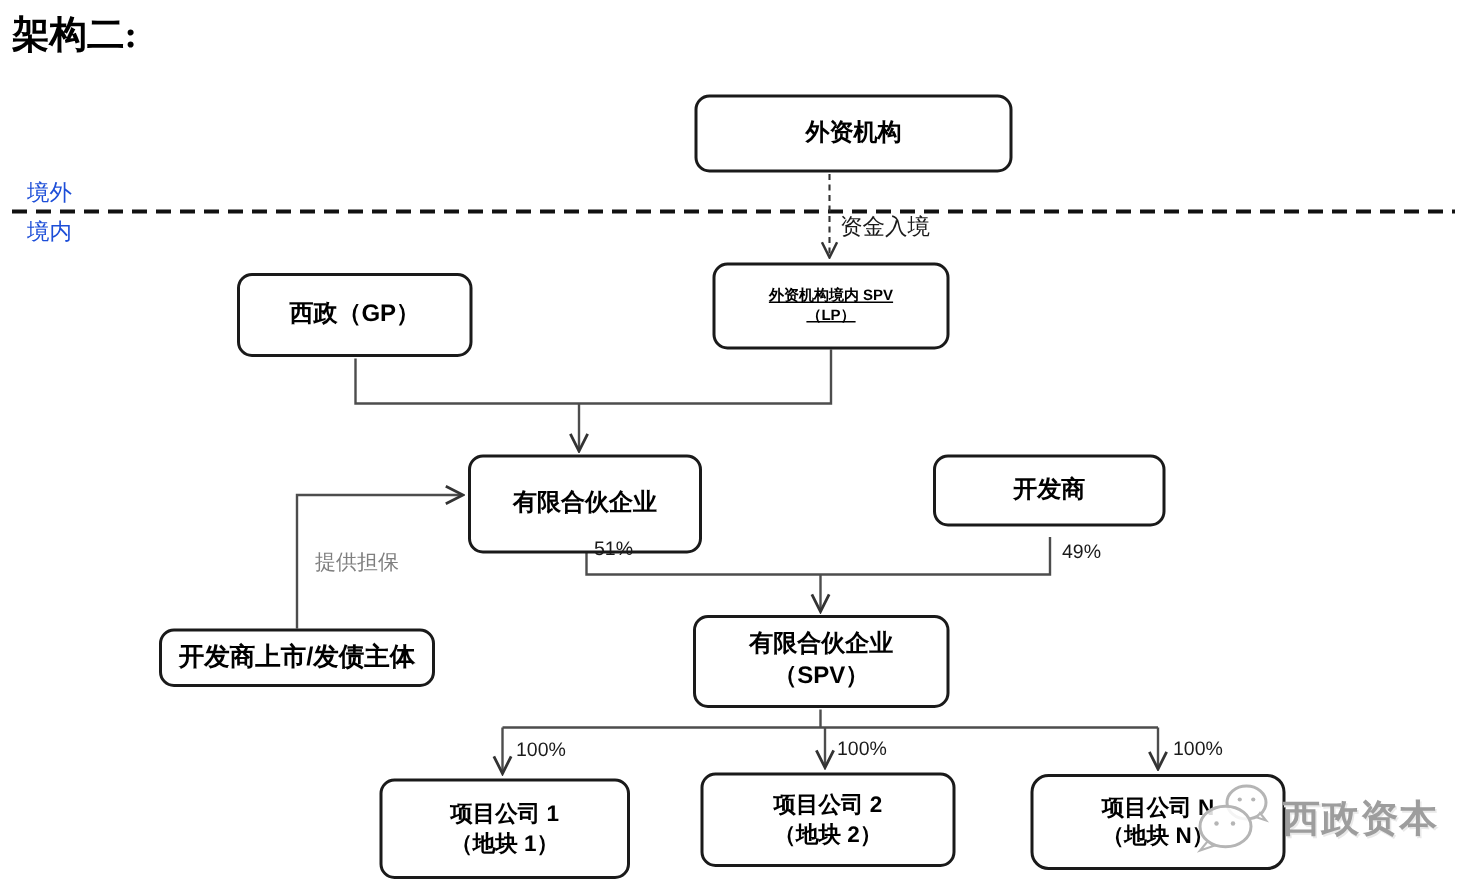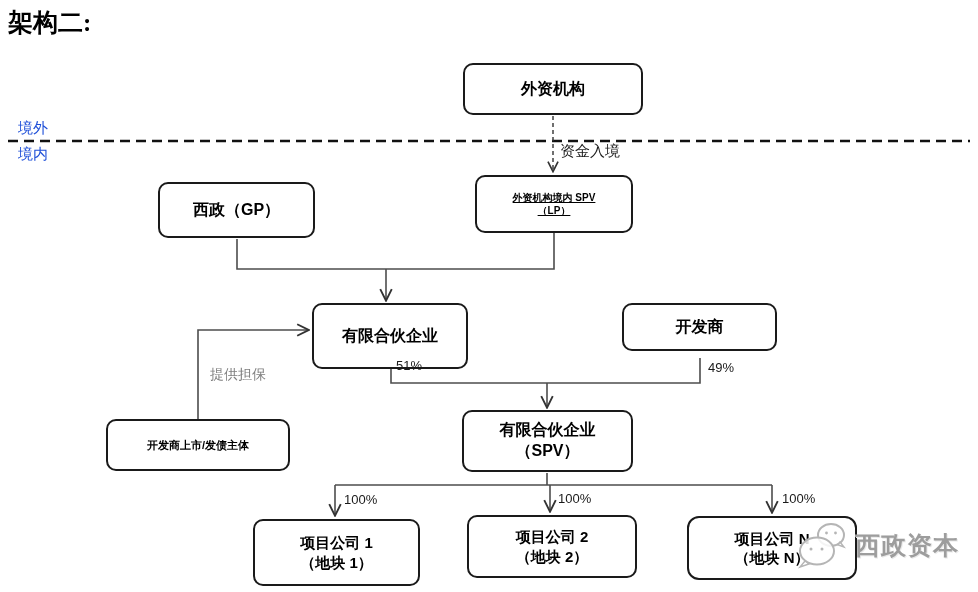--- a/index.html
+++ b/index.html
@@ -67,42 +67,42 @@
     <line x1="335" y1="485" x2="335" y2="515" stroke="#4d4d4d" stroke-width="1.6" marker-end="url(#arrow)"></line>
     <line x1="550" y1="485" x2="550" y2="511" stroke="#4d4d4d" stroke-width="1.6" marker-end="url(#arrow)"></line>
     <line x1="772" y1="485" x2="772" y2="512" stroke="#4d4d4d" stroke-width="1.6" marker-end="url(#arrow)"></line>
   </svg>
 
   <div class="page-title">架构二:</div>
 
   <div class="boundary-label" style="left:18px;top:119px;">境外</div>
   <div class="boundary-label" style="left:18px;top:145px;">境内</div>
 
-  <div class="box" style="left:463px;top:63px;width:180px;height:52px;">
+  <div class="box" style="left:463px;top:63px;width:212px;height:52px;">
     <span class="ln">外资机构</span>
   </div>
 
   <div class="box" style="left:158px;top:182px;width:157px;height:56px;">
     <span class="ln">西政（GP）</span>
   </div>
 
   <div class="box" style="left:475px;top:175px;width:158px;height:58px;font-size:10px;text-decoration:underline;">
     <span class="ln">外资机构境内 SPV</span>
     <span class="ln">（LP）</span>
   </div>
 
   <div class="box" style="left:312px;top:303px;width:156px;height:66px;">
     <span class="ln">有限合伙企业</span>
   </div>
 
   <div class="box" style="left:622px;top:303px;width:155px;height:48px;">
     <span class="ln">开发商</span>
   </div>
 
-  <div class="box" style="left:106px;top:419px;width:184px;height:52px;font-size:11px;">
+  <div class="box" style="left:106px;top:419px;width:184px;height:39px;font-size:17px;">
     <span class="ln">开发商上市/发债主体</span>
   </div>
 
   <div class="box" style="left:462px;top:410px;width:171px;height:62px;">
     <span class="ln">有限合伙企业</span>
     <span class="ln">（SPV）</span>
   </div>
 
   <div class="box" style="left:253px;top:519px;width:167px;height:67px;font-size:15px;">
     <span class="ln">项目公司 1</span>

